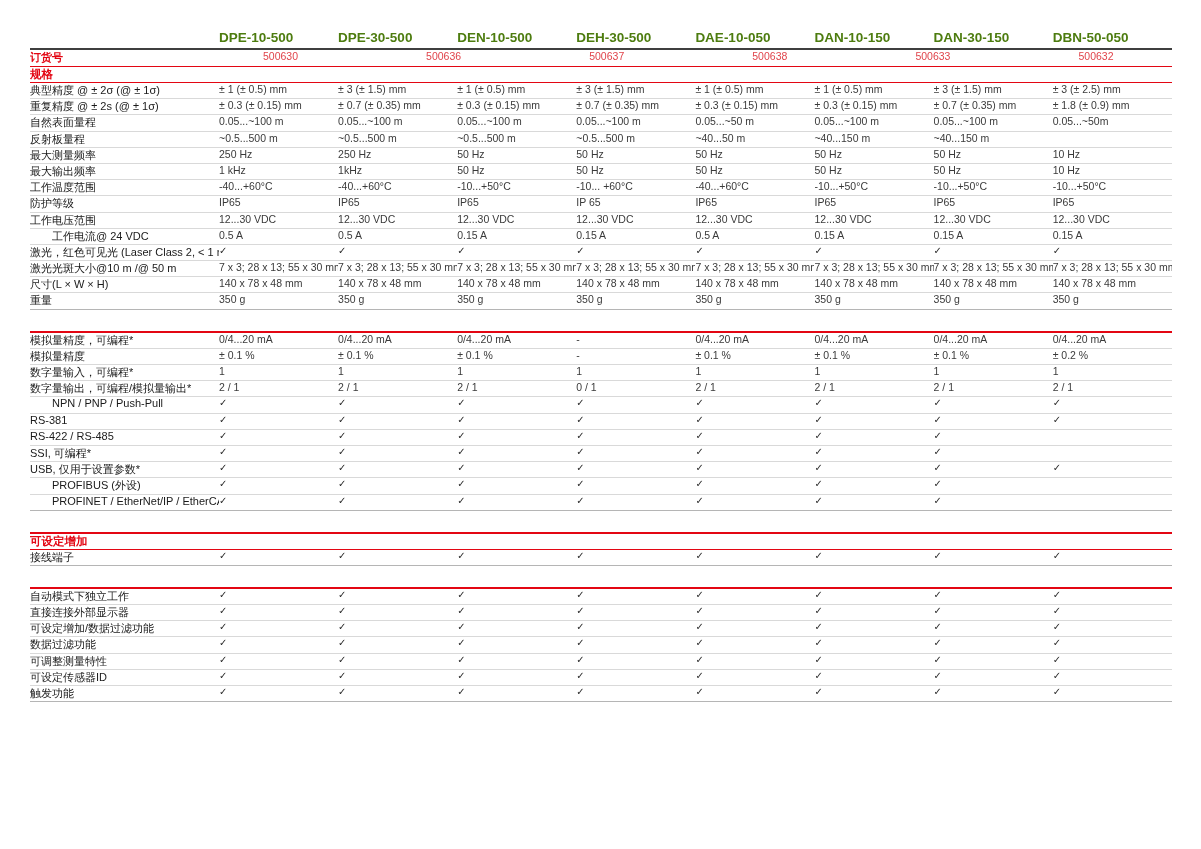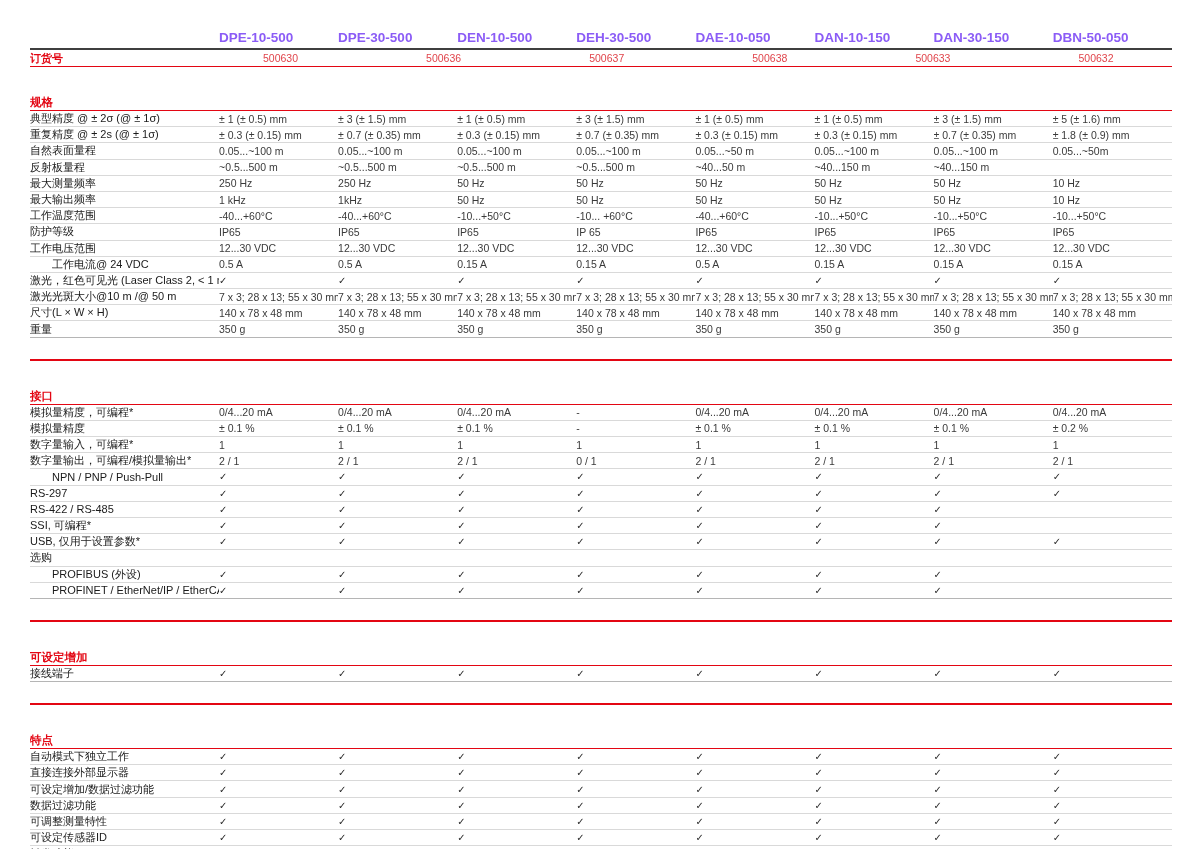--- a/index.html
+++ b/index.html
@@ -1,31 +1,31 @@
 <!DOCTYPE html>
 <html><head>
 <meta charset="utf-8">
 <style>
   html,body{margin:0;padding:0;background:#fff;}
   body{width:1201px;height:849px;position:relative;overflow:hidden;
        font-family:"Liberation Sans","DejaVu Sans",sans-serif;color:#3a3a3a;}
   .tbl{position:absolute;left:30px;top:24px;width:1142px;font-size:11px;}
-  .row{display:flex;align-items:center;border-bottom:1px solid #d9d9d9;min-height:15.2px;}
+  .row{display:flex;align-items:flex-start;border-bottom:1px solid #d9d9d9;min-height:15.2px;}
   .cell{white-space:nowrap;overflow:hidden;}
   .label-cell{width:189px;flex:0 0 189px;color:#1a1a1a;}
   .val-cell{width:119.1px;flex:0 0 119.1px;color:#3a3a3a;font-size:10.5px;}
   .header-row{border-bottom:2px solid #3f3f3f;min-height:21px;align-items:flex-end;padding-bottom:3px;}
-  .product-name{font-weight:bold;font-size:13.5px;color:#8b5cf6;}
+  .product-name{font-weight:bold;font-size:13.5px;color:#4d7c0f;}
   .order-row{border-bottom:1.5px solid #e30613;min-height:16px;}
   .order-label{font-weight:bold;color:#e30613;}
   .order-val{color:#e0444b;padding-left:44px;}
   .section{margin-top:21px;border-top:2px solid #e30613;}
   .section:first-of-type{margin-top:0;border-top:none;}
   .section-header{border-bottom:1.5px solid #e30613;min-height:15px;}
-  .section-title{font-weight:bold;color:#e30613;font-size:11.5px;margin-top:28px;}
+  .section-title{font-weight:bold;color:#e30613;font-size:11.5px;}
   .data-row:last-child{border-bottom:1px solid #b5b5b5;}
   .indent .label-cell{padding-left:22px;width:167px;flex-basis:167px;}
   .check{color:#2b2b2b;font-size:10px;}
 </style>
 </head>
 <body>
 
 <div class="tbl" id="spec-table">
     <div class="row header-row">
       <div class="cell label-cell"></div>
@@ -55,21 +55,21 @@
       </div>
       <div class="row data-row">
         <div class="cell label-cell row-label">典型精度 @ ± 2σ (@ ± 1σ)</div>
         <div class="cell val-cell">± 1 (± 0.5) mm</div>
         <div class="cell val-cell">± 3 (± 1.5) mm</div>
         <div class="cell val-cell">± 1 (± 0.5) mm</div>
         <div class="cell val-cell">± 3 (± 1.5) mm</div>
         <div class="cell val-cell">± 1 (± 0.5) mm</div>
         <div class="cell val-cell">± 1 (± 0.5) mm</div>
         <div class="cell val-cell">± 3 (± 1.5) mm</div>
-        <div class="cell val-cell">± 5 (± 1.6) mm</div>
+        <div class="cell val-cell">± 3 (± 2.5) mm</div>
       </div>
       <div class="row data-row">
         <div class="cell label-cell row-label">重复精度 @ ± 2s (@ ± 1σ)</div>
         <div class="cell val-cell">± 0.3 (± 0.15) mm</div>
         <div class="cell val-cell">± 0.7 (± 0.35) mm</div>
         <div class="cell val-cell">± 0.3 (± 0.15) mm</div>
         <div class="cell val-cell">± 0.7 (± 0.35) mm</div>
         <div class="cell val-cell">± 0.3 (± 0.15) mm</div>
         <div class="cell val-cell">± 0.3 (± 0.15) mm</div>
         <div class="cell val-cell">± 0.7 (± 0.35) mm</div>
@@ -202,23 +202,20 @@
         <div class="cell val-cell">350 g</div>
         <div class="cell val-cell">350 g</div>
         <div class="cell val-cell">350 g</div>
         <div class="cell val-cell">350 g</div>
         <div class="cell val-cell">350 g</div>
         <div class="cell val-cell">350 g</div>
         <div class="cell val-cell">350 g</div>
       </div>
     </section>
     <section class="section">
-      <div class="row section-header">
-        <div class="cell label-cell section-title">接口</div>
-      </div>
       <div class="row data-row">
         <div class="cell label-cell row-label">模拟量精度，可编程*</div>
         <div class="cell val-cell">0/4...20 mA</div>
         <div class="cell val-cell">0/4...20 mA</div>
         <div class="cell val-cell">0/4...20 mA</div>
         <div class="cell val-cell">-</div>
         <div class="cell val-cell">0/4...20 mA</div>
         <div class="cell val-cell">0/4...20 mA</div>
         <div class="cell val-cell">0/4...20 mA</div>
         <div class="cell val-cell">0/4...20 mA</div>
@@ -261,21 +258,21 @@
         <div class="cell val-cell check">✓</div>
         <div class="cell val-cell check">✓</div>
         <div class="cell val-cell check">✓</div>
         <div class="cell val-cell check">✓</div>
         <div class="cell val-cell check">✓</div>
         <div class="cell val-cell check">✓</div>
         <div class="cell val-cell check">✓</div>
         <div class="cell val-cell check">✓</div>
       </div>
       <div class="row data-row">
-        <div class="cell label-cell row-label">RS-297</div>
+        <div class="cell label-cell row-label">RS-381</div>
         <div class="cell val-cell check">✓</div>
         <div class="cell val-cell check">✓</div>
         <div class="cell val-cell check">✓</div>
         <div class="cell val-cell check">✓</div>
         <div class="cell val-cell check">✓</div>
         <div class="cell val-cell check">✓</div>
         <div class="cell val-cell check">✓</div>
         <div class="cell val-cell check">✓</div>
       </div>
       <div class="row data-row">
@@ -303,31 +300,20 @@
       <div class="row data-row">
         <div class="cell label-cell row-label">USB, 仅用于设置参数*</div>
         <div class="cell val-cell check">✓</div>
         <div class="cell val-cell check">✓</div>
         <div class="cell val-cell check">✓</div>
         <div class="cell val-cell check">✓</div>
         <div class="cell val-cell check">✓</div>
         <div class="cell val-cell check">✓</div>
         <div class="cell val-cell check">✓</div>
         <div class="cell val-cell check">✓</div>
-      </div>
-      <div class="row data-row subheader">
-        <div class="cell label-cell row-label">选购</div>
-        <div class="cell val-cell"></div>
-        <div class="cell val-cell"></div>
-        <div class="cell val-cell"></div>
-        <div class="cell val-cell"></div>
-        <div class="cell val-cell"></div>
-        <div class="cell val-cell"></div>
-        <div class="cell val-cell"></div>
-        <div class="cell val-cell"></div>
       </div>
       <div class="row data-row indent">
         <div class="cell label-cell row-label">PROFIBUS (外设)</div>
         <div class="cell val-cell check">✓</div>
         <div class="cell val-cell check">✓</div>
         <div class="cell val-cell check">✓</div>
         <div class="cell val-cell check">✓</div>
         <div class="cell val-cell check">✓</div>
         <div class="cell val-cell check">✓</div>
         <div class="cell val-cell check">✓</div>
@@ -355,23 +341,20 @@
         <div class="cell val-cell check">✓</div>
         <div class="cell val-cell check">✓</div>
         <div class="cell val-cell check">✓</div>
         <div class="cell val-cell check">✓</div>
         <div class="cell val-cell check">✓</div>
         <div class="cell val-cell check">✓</div>
         <div class="cell val-cell check">✓</div>
       </div>
     </section>
     <section class="section">
-      <div class="row section-header">
-        <div class="cell label-cell section-title">特点</div>
-      </div>
       <div class="row data-row">
         <div class="cell label-cell row-label">自动模式下独立工作</div>
         <div class="cell val-cell check">✓</div>
         <div class="cell val-cell check">✓</div>
         <div class="cell val-cell check">✓</div>
         <div class="cell val-cell check">✓</div>
         <div class="cell val-cell check">✓</div>
         <div class="cell val-cell check">✓</div>
         <div class="cell val-cell check">✓</div>
         <div class="cell val-cell check">✓</div>

